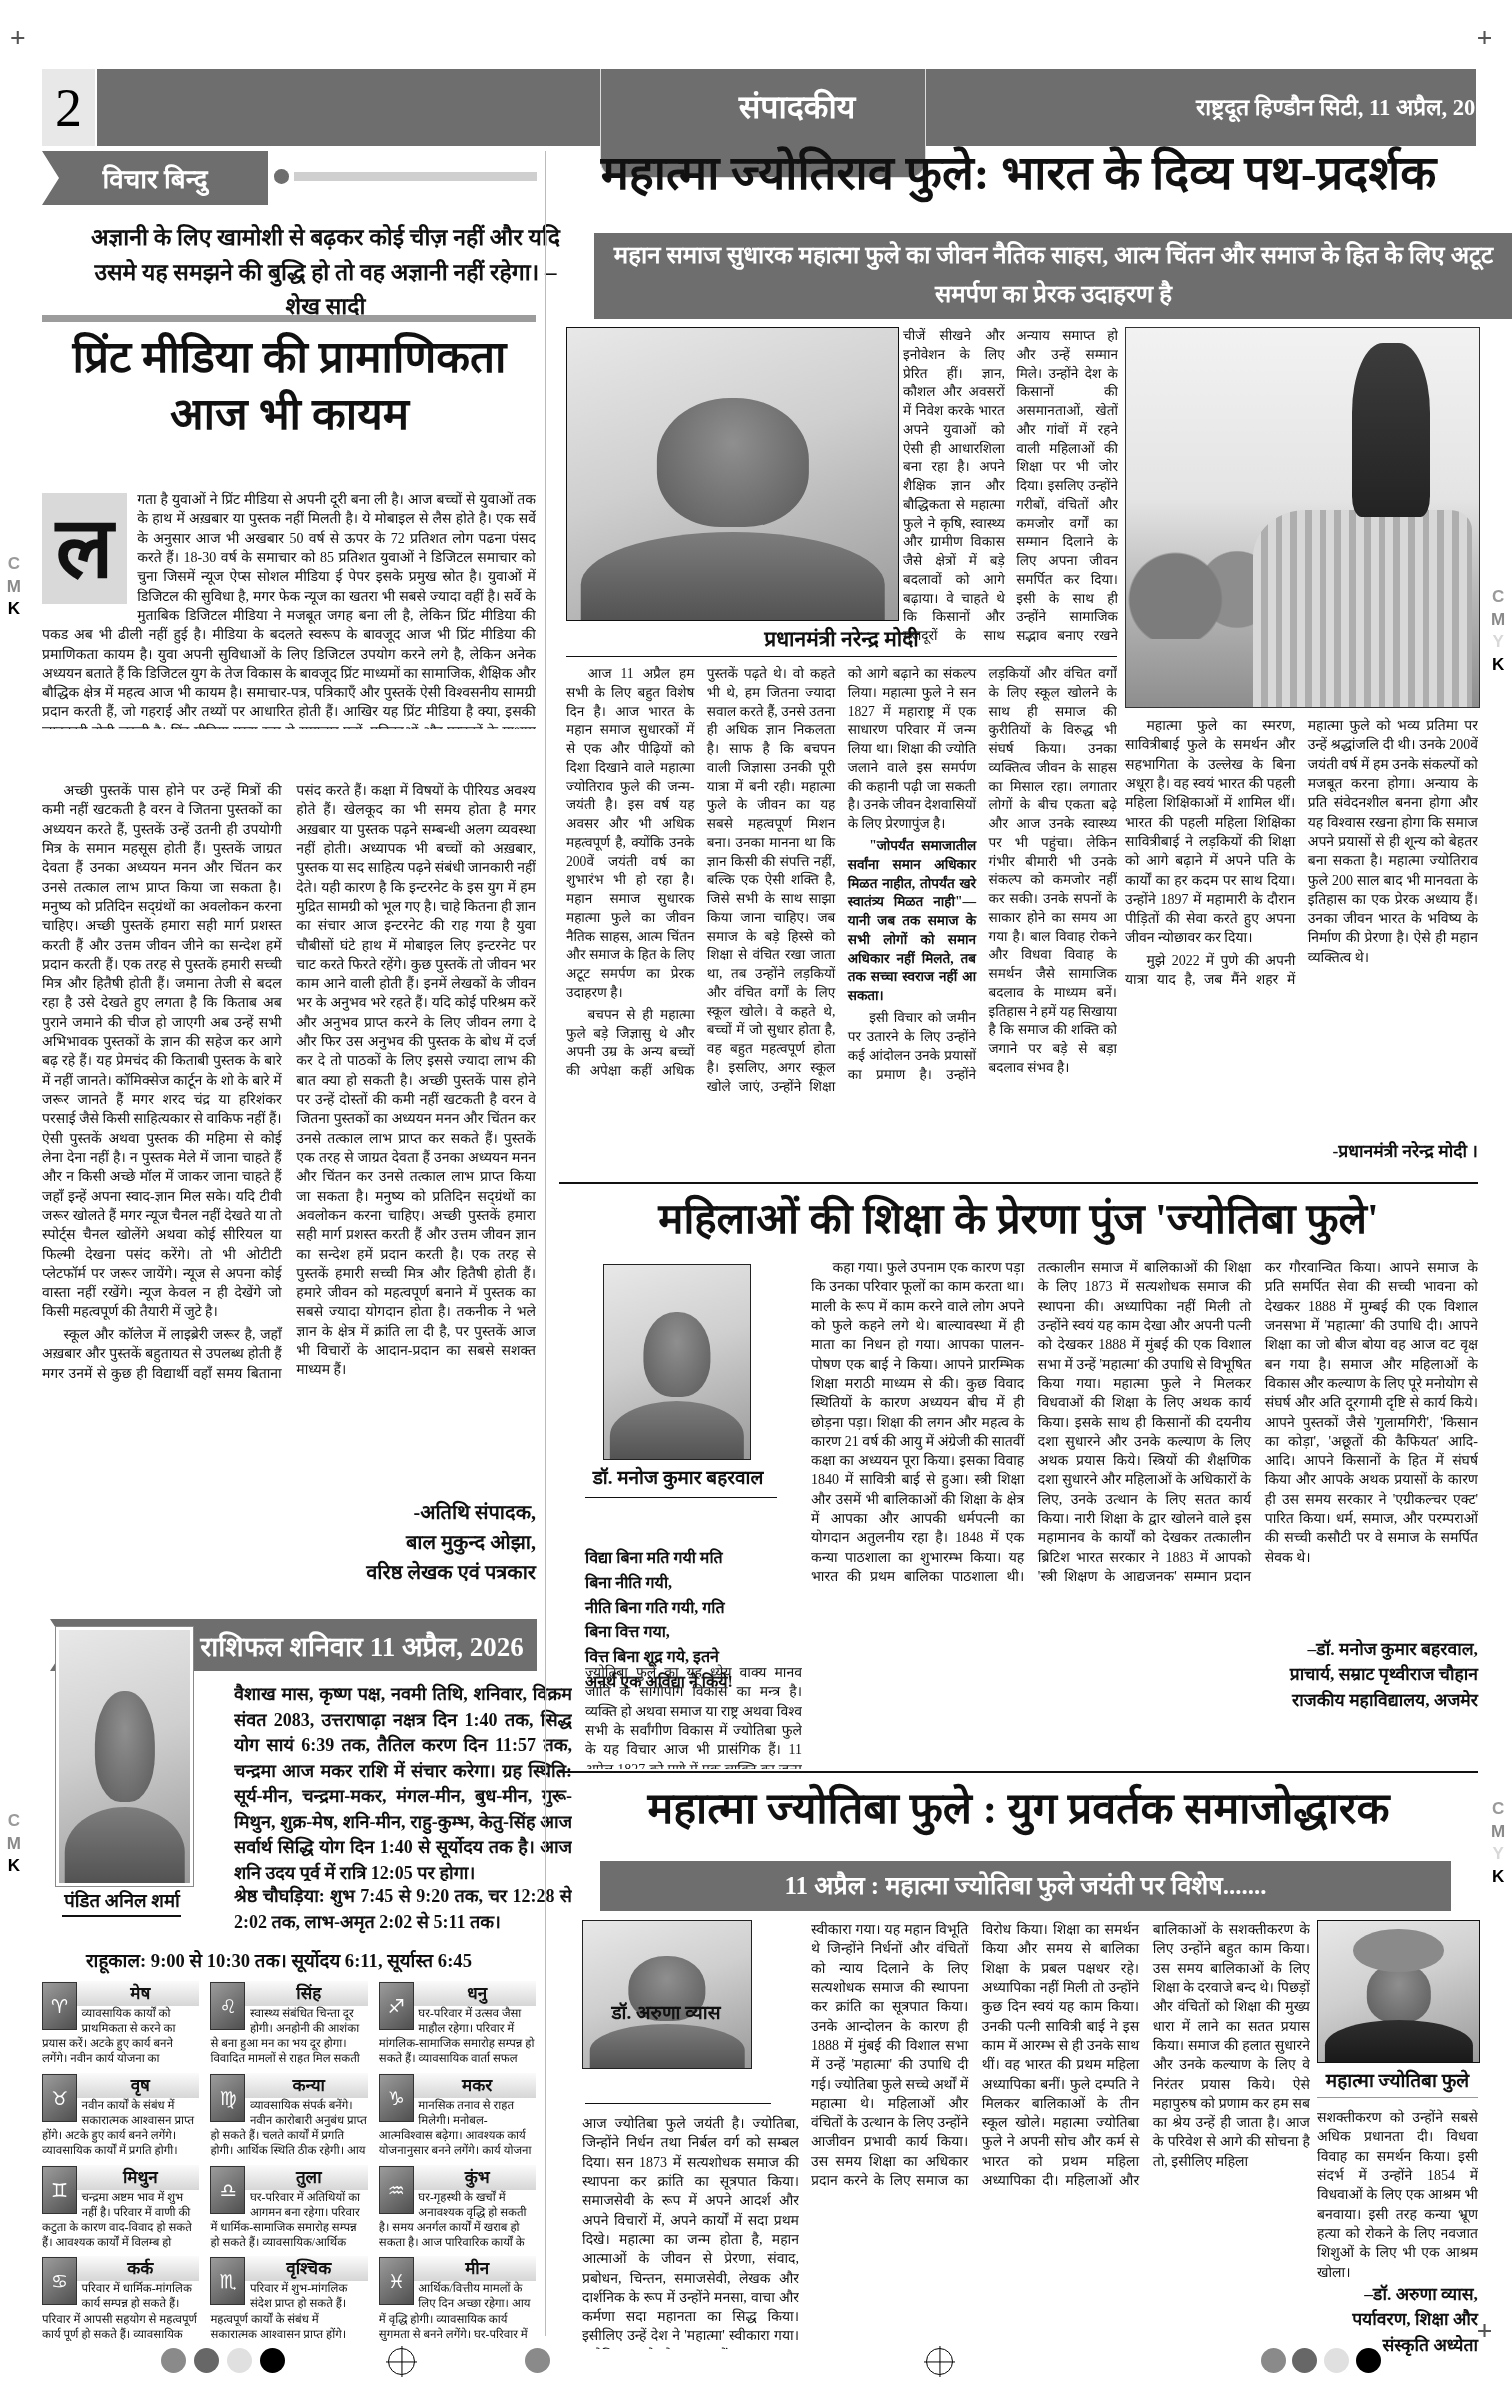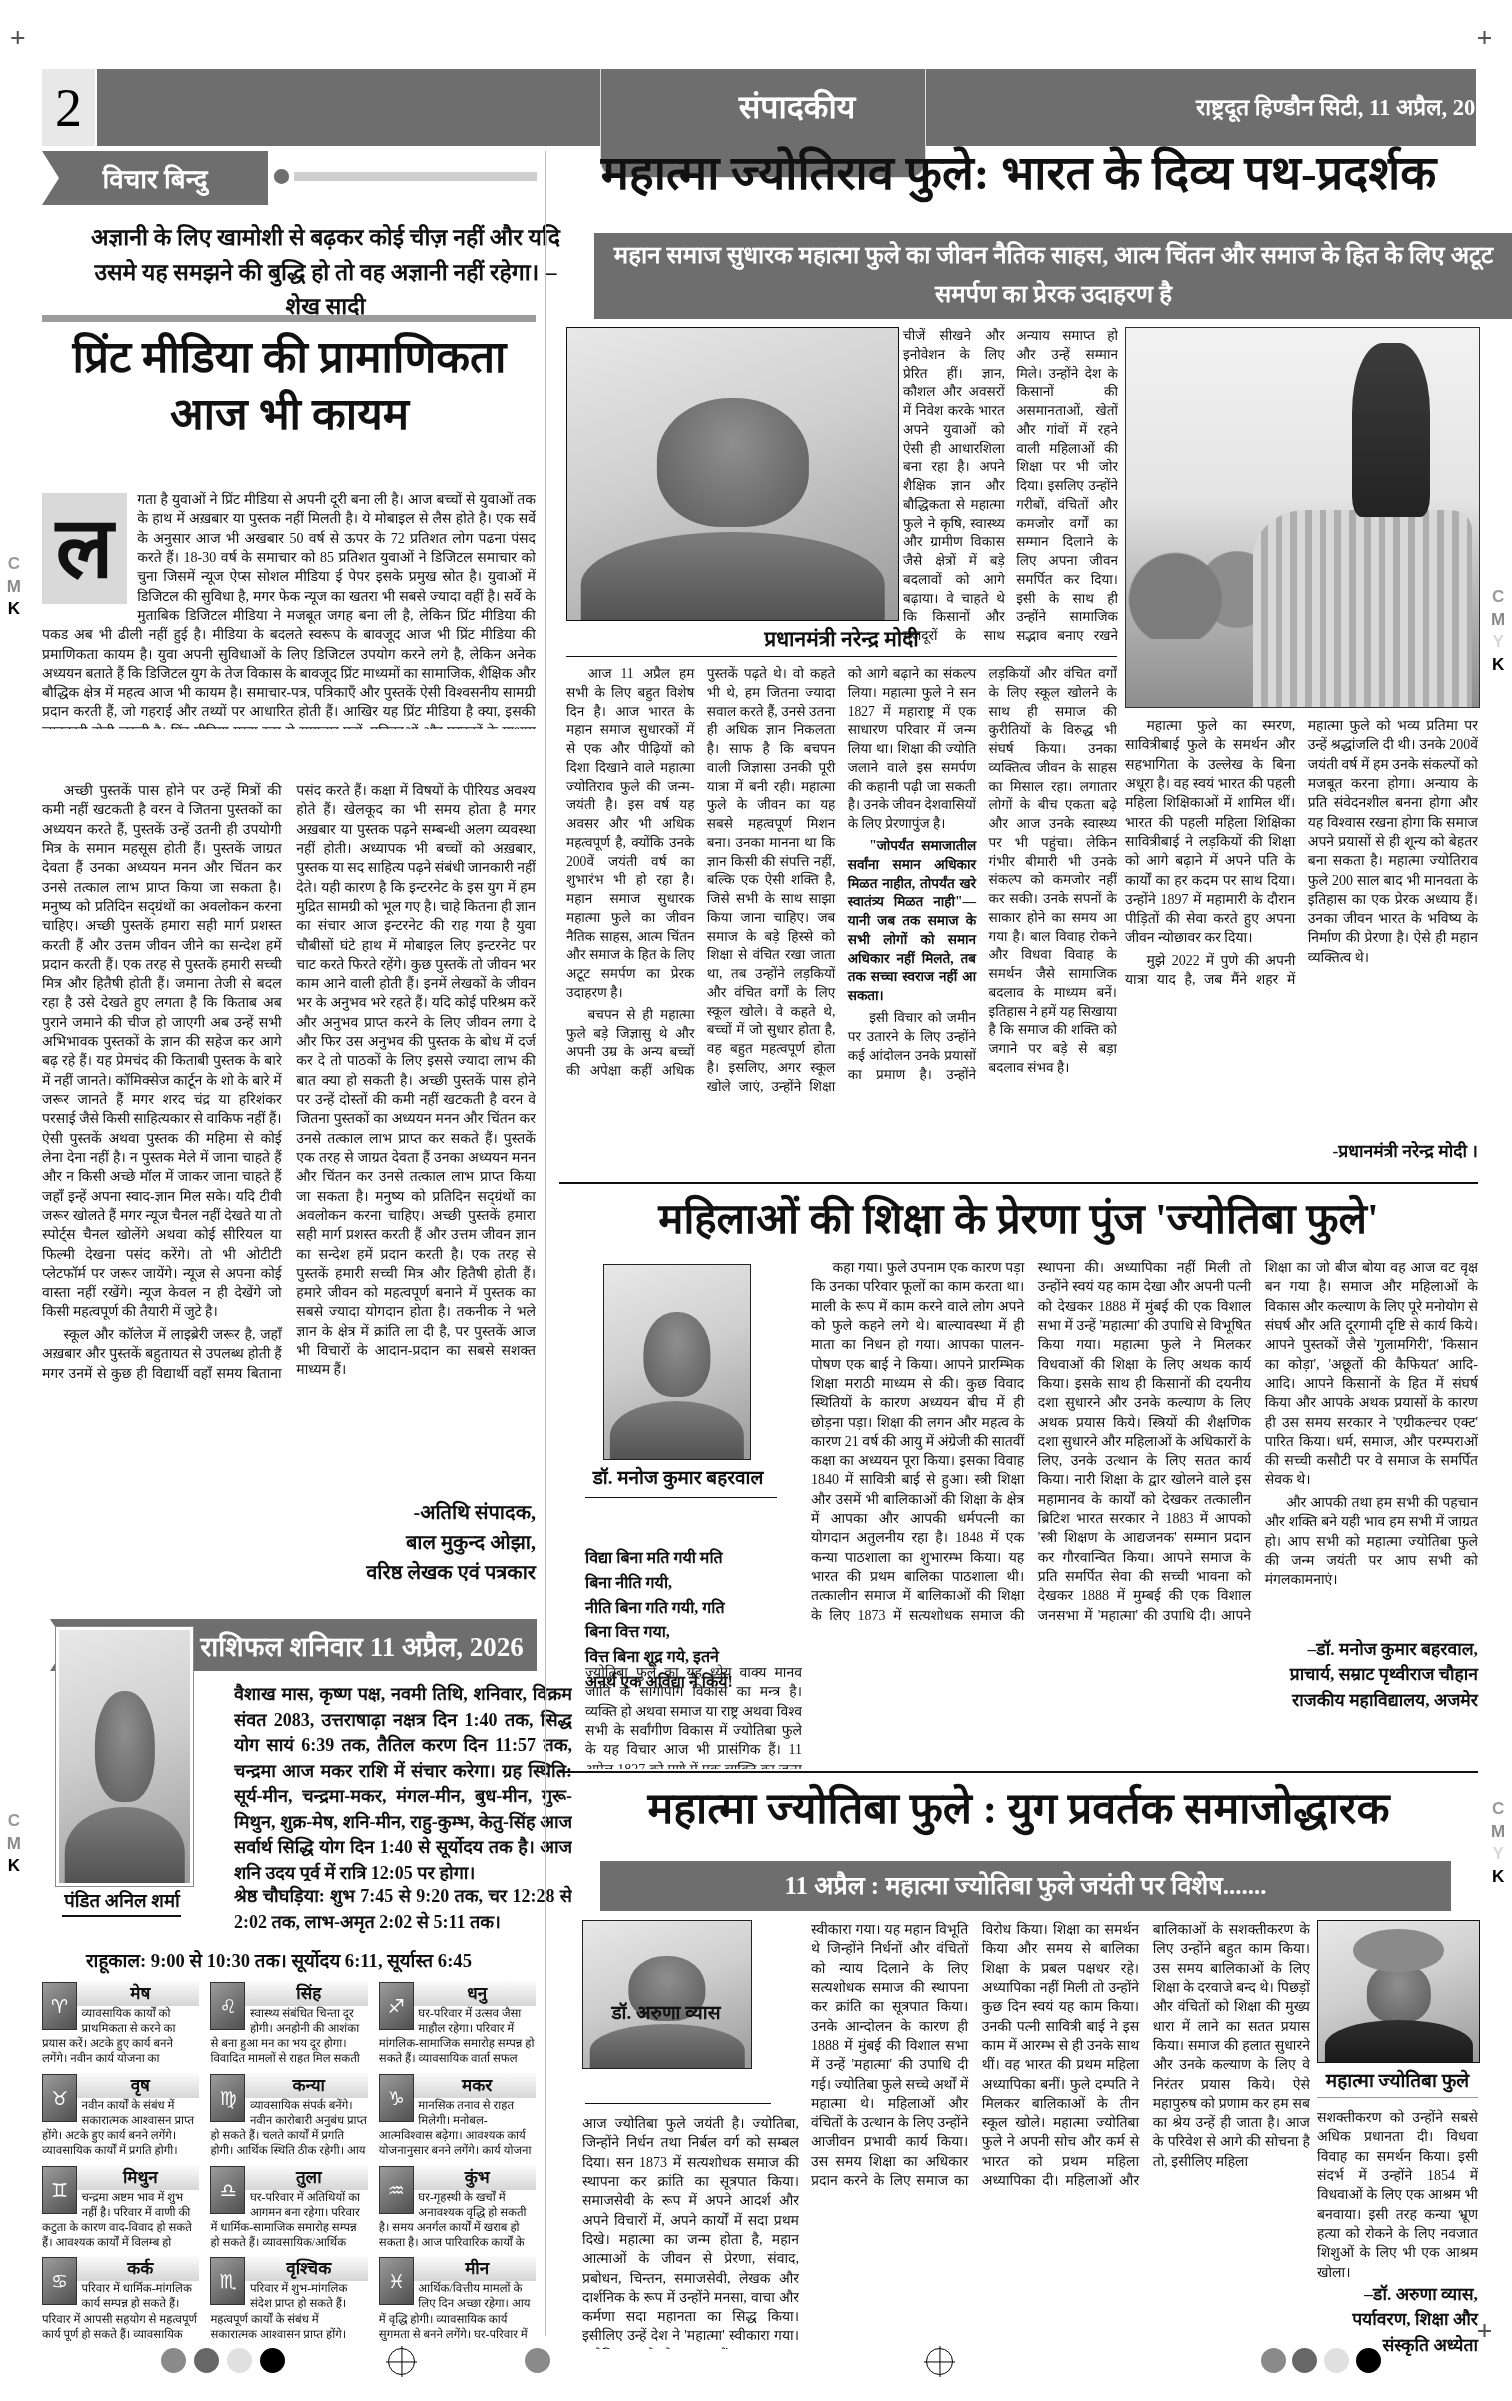--- a/index.html
+++ b/index.html
@@ -181,21 +181,20 @@
   <div class="abs poem" style="left:585px;top:1510px;width:217px;margin-top:36px;">विद्या बिना मति गयी  मति
 बिना नीति गयी,
 नीति बिना गति गयी, गति
 बिना वित्त गया,
 वित्त बिना शूद्र गये, इतने
 अनर्थ एक अविद्या ने किये!</div>
   <div class="abs body-txt" style="left:585px;top:1663px;width:217px;height:106px;overflow:hidden;">ज्योतिबा फुले का यह ध्येय वाक्य मानव जाति के सांगोपांग विकास का मन्त्र है। व्यक्ति हो अथवा समाज या राष्ट्र अथवा विश्व सभी के सर्वांगीण विकास में ज्योतिबा फुले के यह विचार आज भी प्रासंगिक हैं। 11 अप्रेल 1827 को पुणे में एक व्यक्ति का जन्म हुआ जिसे महात्मा ज्योतिबा</div>
 
   <div class="abs body-txt cols3" style="left:811px;top:1258px;width:667px;height:510px;overflow:hidden;">
     <p>कहा गया। फुले उपनाम एक कारण पड़ा कि उनका परिवार फूलों का काम करता था। माली के रूप में काम करने वाले लोग अपने को फुले कहने लगे थे। बाल्यावस्था में ही माता का निधन हो गया। आपका पालन-पोषण एक बाई ने किया। आपने प्रारम्भिक शिक्षा मराठी माध्यम से की। कुछ विवाद स्थितियों के कारण अध्ययन बीच में ही छोड़ना पड़ा। शिक्षा की लगन और महत्व के कारण 21 वर्ष की आयु में अंग्रेजी की सातवीं कक्षा का अध्ययन पूरा किया। इसका विवाह 1840 में सावित्री बाई से हुआ। स्त्री शिक्षा और उसमें भी बालिकाओं की शिक्षा के क्षेत्र में आपका और आपकी धर्मपत्नी का योगदान अतुलनीय रहा है। 1848 में एक कन्या पाठशाला का शुभारम्भ किया। यह भारत की प्रथम बालिका पाठशाला थी। तत्कालीन समाज में बालिकाओं की शिक्षा के लिए 1873 में सत्यशोधक समाज की स्थापना की। अध्यापिका नहीं मिली तो उन्होंने स्वयं यह काम देखा और अपनी पत्नी को देखकर 1888 में मुंबई की एक विशाल सभा में उन्हें 'महात्मा' की उपाधि से विभूषित किया गया। महात्मा फुले ने मिलकर विधवाओं की शिक्षा के लिए अथक कार्य किया। इसके साथ ही किसानों की दयनीय दशा सुधारने और उनके कल्याण के लिए अथक प्रयास किये। स्त्रियों की शैक्षणिक दशा सुधारने और महिलाओं के अधिकारों के लिए, उनके उत्थान के लिए सतत कार्य किया। नारी शिक्षा के द्वार खोलने वाले इस महामानव के कार्यों को देखकर तत्कालीन ब्रिटिश भारत सरकार ने 1883 में आपको 'स्त्री शिक्षण के आद्यजनक' सम्मान प्रदान कर गौरवान्वित किया। आपने समाज के प्रति समर्पित सेवा की सच्ची भावना को देखकर 1888 में मुम्बई की एक विशाल जनसभा में 'महात्मा' की उपाधि दी। आपने शिक्षा का जो बीज बोया वह आज वट वृक्ष बन गया है। समाज और महिलाओं के विकास और कल्याण के लिए पूरे मनोयोग से संघर्ष और अति दूरगामी दृष्टि से कार्य किये। आपने पुस्तकों जैसे 'गुलामगिरी', 'किसान का कोड़ा', 'अछूतों की कैफियत' आदि-आदि। आपने किसानों के हित में संघर्ष किया और आपके अथक प्रयासों के कारण ही उस समय सरकार ने 'एग्रीकल्चर एक्ट' पारित किया। धर्म, समाज, और परम्पराओं की सच्ची कसौटी पर वे समाज के समर्पित सेवक थे।</p>
-    <p>और आपकी तथा हम सभी की पहचान और शक्ति बने यही भाव हम सभी में जाग्रत हो। आप सभी को महात्मा ज्योतिबा फुले की जन्म जयंती पर आप सभी को मंगलकामनाएं।</p>
   </div>
   <div class="abs sig" style="left:1282px;top:1637px;width:196px;font-size:17.5px;line-height:1.45;">–डॉ. मनोज कुमार बहरवाल, प्राचार्य, सम्राट पृथ्वीराज चौहान राजकीय महाविद्यालय, अजमेर</div>
 
   <div class="abs rule" style="left:559px;top:1771px;width:919px;height:1.7px;"></div>
 
   <div class="abs ctr" style="left:559px;top:1777px;width:919px;font-size:43px;font-weight:700;">महात्मा ज्योतिबा फुले : युग प्रवर्तक समाजोद्धारक</div>
   <div class="abs hdr-bar ctr white bold" style="left:565px;top:1861px;width:851px;height:50px;font-size:25px;line-height:50px;">11 अप्रैल : महात्मा ज्योतिबा फुले जयंती पर विशेष.......</div>
 
   <div class="abs photo" style="left:582px;top:1920px;width:168px;height:147px;border:1.1px solid #222;">
     <div class="head"></div>

